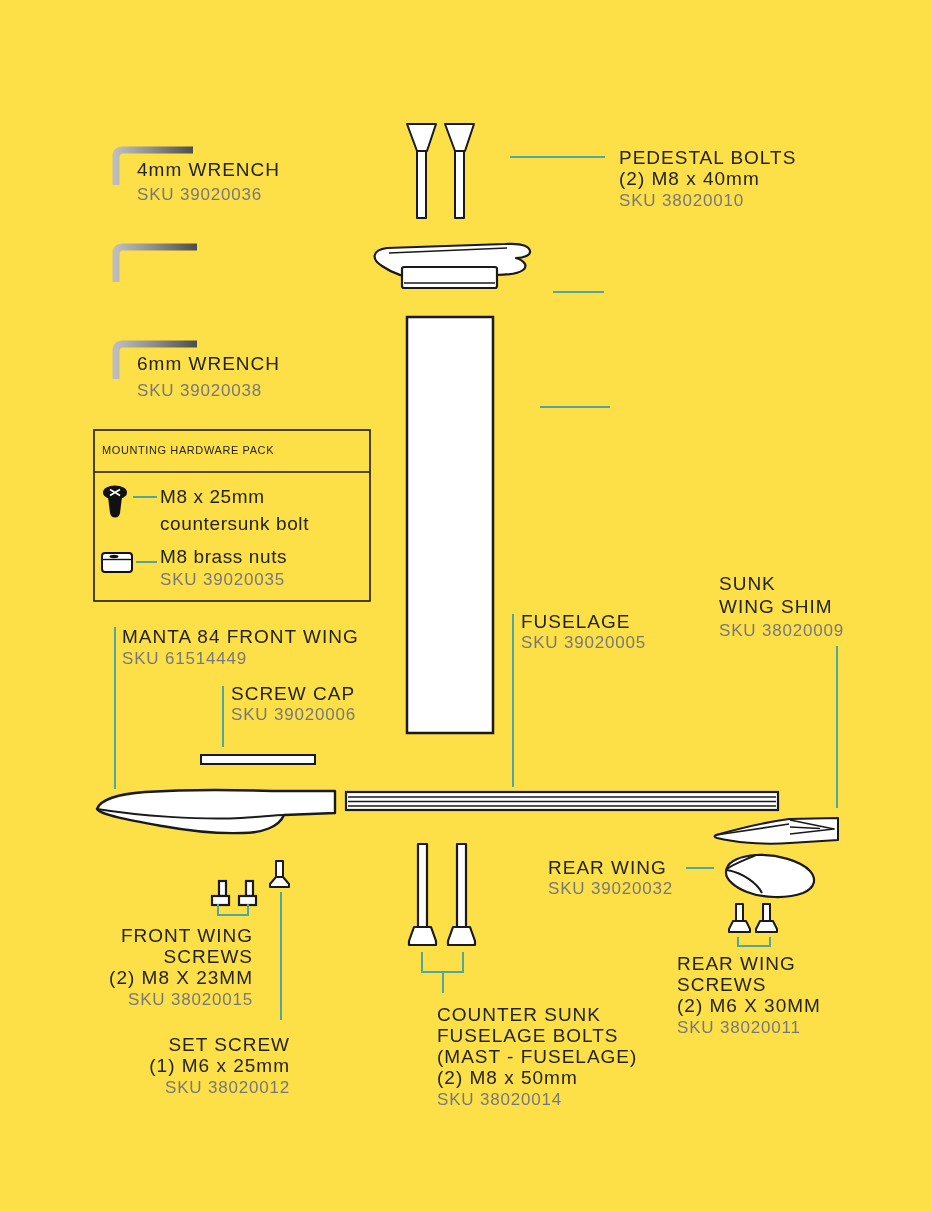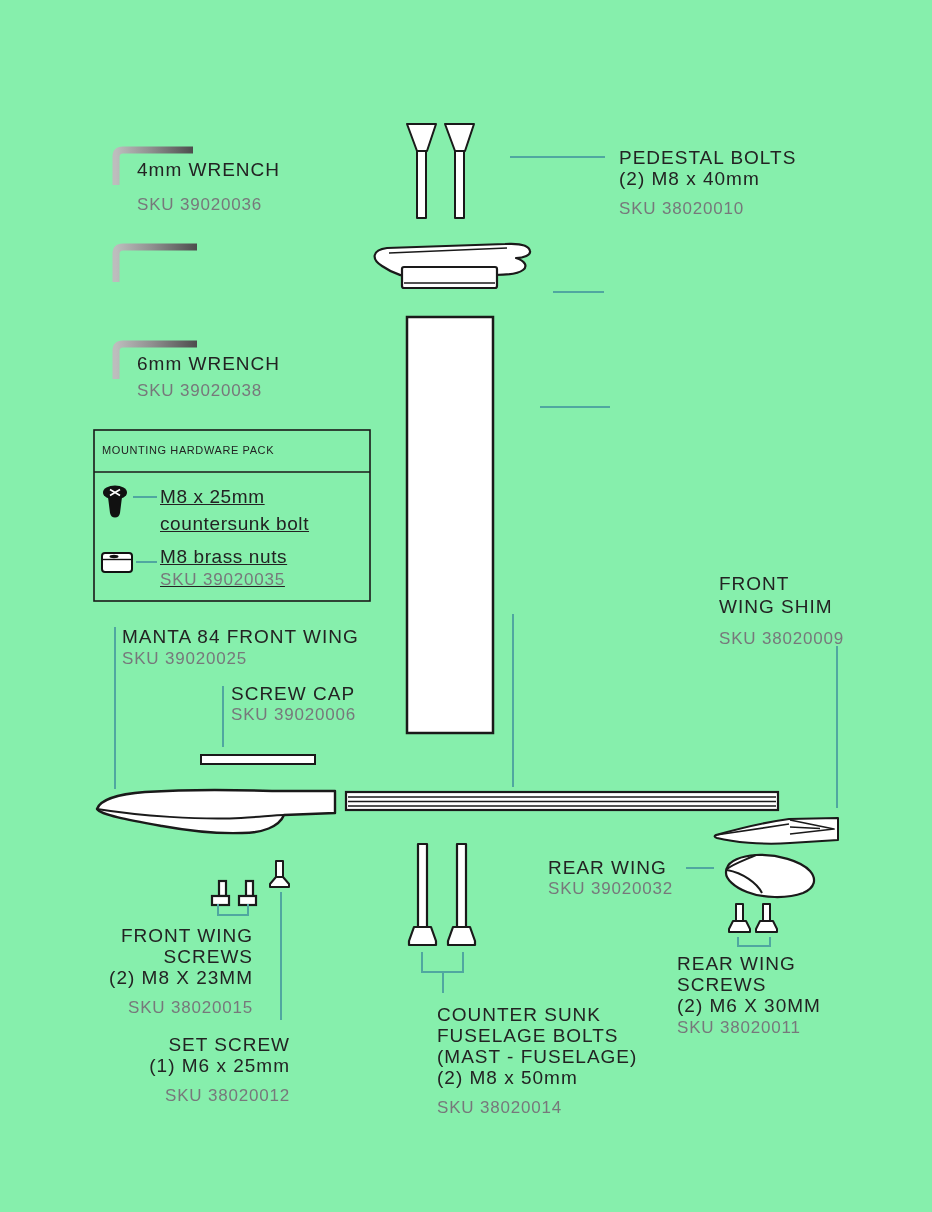--- a/index.html
+++ b/index.html
@@ -1,29 +1,29 @@
 <!DOCTYPE html>
 <html><head>
 <meta charset="utf-8">
 <style>
   html,body{margin:0;padding:0;background:#fff;}
   #page{
-    position:relative;width:932px;height:1212px;background:#86efac;overflow:hidden;
+    position:relative;width:932px;height:1212px;background:#fde047;overflow:hidden;
     font-family:"Liberation Sans", sans-serif;color:#232323;
   }
   #art{position:absolute;left:0;top:0;}
   .label{
     position:absolute;font-size:19px;line-height:21px;letter-spacing:1px;
     color:#232323;white-space:nowrap;
   }
-  .label .sku{font-size:17px;letter-spacing:0.8px;color:#77787b;margin-top:9px;}
+  .label .sku{font-size:17px;letter-spacing:0.8px;color:#77787b;margin-top:1px;}
   .right{text-align:right;}
   .lh23{line-height:23px;}
   .hw-title{position:absolute;font-size:11px;letter-spacing:0.6px;color:#232323;white-space:nowrap;}
-  .hw-item{position:absolute;font-size:19px;line-height:27px;letter-spacing:0.6px;color:#232323;white-space:nowrap;text-decoration:underline;}
+  .hw-item{position:absolute;font-size:19px;line-height:27px;letter-spacing:0.6px;color:#232323;white-space:nowrap;}
   .hw-item .sku{font-size:17px;letter-spacing:0.8px;color:#77787b;line-height:21px;margin-top:1px;}
 </style>
 </head>
 <body>
 
 <div id="page">
 
   <svg id="art" width="932" height="1212" viewBox="0 0 932 1212">
     <defs>
       <linearGradient id="wg" x1="0" y1="0" x2="1" y2="0">
@@ -135,21 +135,21 @@
       <path d="M686,868 L714,868"></path>
       <path d="M281,892 L281,1020"></path>
       <path d="M218,904 L218,915 L248,915 L248,904"></path>
       <path d="M738,937 L738,946 L770,946 L770,937"></path>
       <path d="M422,952 L422,972 L463,972 L463,952 M443,972 L443,993"></path>
     </g>
   </svg>
 
   <div class="label" style="left:137px;top:159px">
     <div>4mm WRENCH</div>
-    <div class="sku" style="margin-top:14px">SKU 39020036</div>
+    <div class="sku" style="margin-top:4px">SKU 39020036</div>
   </div>
 
 
   <div class="label" style="left:137px;top:353px">
     <div>6mm WRENCH</div>
     <div class="sku" style="margin-top:6px">SKU 39020038</div>
   </div>
 
   <div class="label" style="left:619px;top:147px">
     <div>PEDESTAL BOLTS</div>
@@ -164,30 +164,34 @@
   <div class="hw-item" style="left:160px;top:483px">
     <div>M8 x 25mm</div>
     <div>countersunk bolt</div>
   </div>
 
   <div class="hw-item" style="left:160px;top:546px;line-height:22px">
     <div>M8 brass nuts</div>
     <div class="sku">SKU 39020035</div>
   </div>
 
+  <div class="label" style="left:521px;top:611px">
+    <div>FUSELAGE</div>
+    <div class="sku" style="margin-top:0">SKU 39020005</div>
+  </div>
 
   <div class="label lh23" style="left:719px;top:572px">
-    <div>FRONT</div>
+    <div>SUNK</div>
     <div>WING SHIM</div>
     <div class="sku">SKU 38020009</div>
   </div>
 
   <div class="label" style="left:122px;top:626px">
     <div>MANTA 84 FRONT WING</div>
-    <div class="sku" style="margin-top:1px">SKU 39020025</div>
+    <div class="sku" style="margin-top:1px">SKU 61514449</div>
   </div>
 
   <div class="label" style="left:231px;top:683px">
     <div>SCREW CAP</div>
     <div class="sku" style="margin-top:0">SKU 39020006</div>
   </div>
 
   <div class="label right" style="left:80px;top:925px;width:173px">
     <div>FRONT WING</div>
     <div>SCREWS</div>

